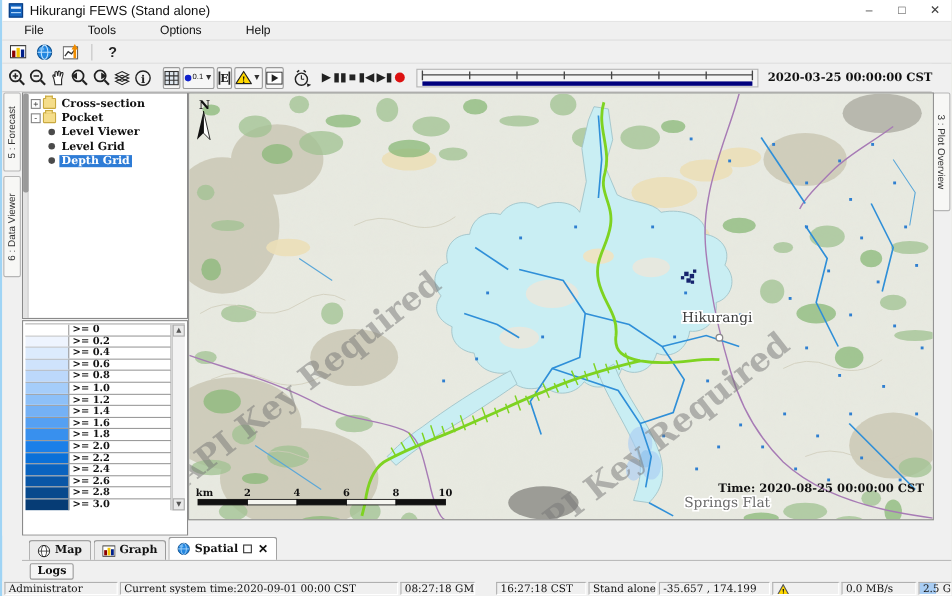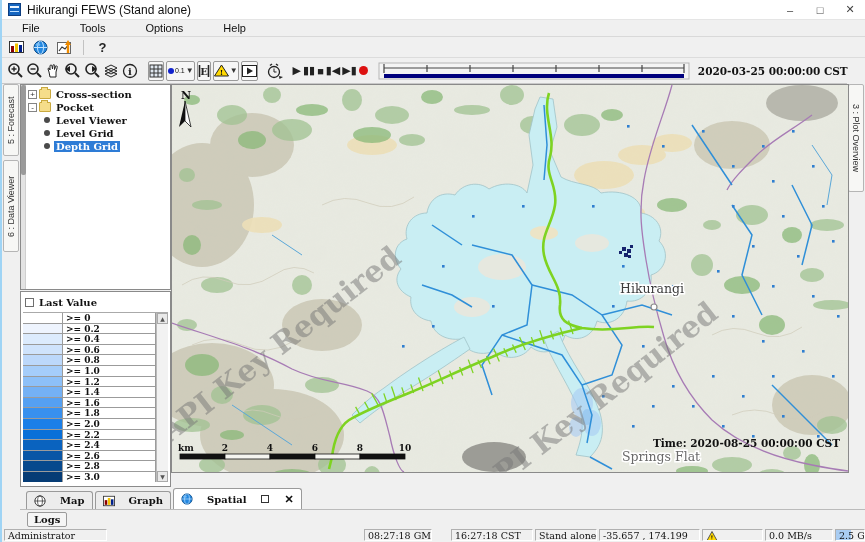--- a/index.html
+++ b/index.html
@@ -62,21 +62,21 @@
   .lg-row{display:flex;height:10.6px;border-bottom:1px solid #9b9b9b;}
   .lg-sw{width:40px;border-right:1px solid #9b9b9b;}
   .lg-lb{flex:1;font-size:9px;font-weight:bold;color:#111;padding-left:3px;line-height:10px;border-right:1px solid #9b9b9b;}
   #legend-scroll{width:12px;background:#f2f2f2;border-left:1px solid #bbb;display:flex;flex-direction:column;justify-content:space-between;}
   .sc-btn{height:11px;border:1px solid #aaa;background:#e9e9e9;font-size:6px;color:#555;text-align:center;line-height:10px;}
   
   #map-area{top:84px;left:169px;width:678px;height:389px;border:1px solid #8a8a8a;background:#e8eae1;overflow:hidden;}
   #map-svg{display:block;}
   
   #tabbar{top:487px;left:18px;right:0;height:22px;display:flex;align-items:flex-end;gap:2px;padding-left:6px;background:#f0f0f0;}
-  .btab{height:18px;display:flex;align-items:center;gap:14px;padding:0 7px;border:1px solid #9a9a9a;border-bottom:none;border-radius:3px 3px 0 0;background:#ececec;
+  .btab{height:18px;display:flex;align-items:center;gap:4px;padding:0 7px;border:1px solid #9a9a9a;border-bottom:none;border-radius:3px 3px 0 0;background:#ececec;
         font-family:"DejaVu Serif",serif;font-size:10px;font-weight:bold;color:#111;}
   .btab.active{height:21px;background:#fff;}
   .tabicon{width:12px;height:12px;}
   .tab-x{font-size:11px;font-weight:bold;margin-left:2px;}
   .tab-box{font-size:9px;border:1.5px solid #333;width:8px;height:8px;display:inline-block;}
   
   #logs-row{top:509px;left:18px;right:0;height:19px;background:#f0f0f0;border-top:1px solid #bbb;}
   #logs-btn{position:absolute;left:7px;top:2px;height:15px;padding:0 6px;border:1px solid #9a9a9a;border-radius:2px;background:#f5f5f5;
             font-family:"DejaVu Serif",serif;font-size:10px;font-weight:bold;color:#111;display:flex;align-items:center;text-align:center;}
   
@@ -293,24 +293,20 @@
       <span class="tlabel">Level Grid</span>
     </div>
     <div class="tnode leaf selected">
       <span class="bullet"></span>
       <span class="tlabel">Depth Grid</span>
     </div>
   </div>
 </div>
 
 <div id="legend-panel" class="abs">
-  <div id="legend-check-row">
-    <span id="legend-checkbox"></span>
-    <span id="legend-check-label">Last Value</span>
-  </div>
   <div id="legend-body">
     <div id="legend-rows">
         <div class="lg-row">
           <div class="lg-sw" style="background: rgb(255, 255, 255);"></div>
           <div class="lg-lb">&gt;= 0</div>
         </div>
         <div class="lg-row">
           <div class="lg-sw" style="background: rgb(238, 244, 254);"></div>
           <div class="lg-lb">&gt;= 0.2</div>
         </div>
@@ -678,20 +674,21 @@
     <span class="tab-x">✕</span>
   </div>
 </div>
 
 <div id="logs-row" class="abs">
   <div id="logs-btn">Logs</div>
 </div>
 
 <div id="statusbar" class="abs">
   <div class="st-cell" style="left:2px;width:103px;">Administrator</div>
+  <div class="st-cell" style="left:107px;width:253px;">Current system time:2020-09-01 00:00 CST</div>
   <div class="st-cell" style="left:362px;width:68px;">08:27:18 GMT</div>
   <div class="st-cell" style="left:449px;width:82px;">16:27:18 CST</div>
   <div class="st-cell" style="left:533px;width:62px;">Stand alone</div>
   <div class="st-cell" style="left:597px;width:101px;">-35.657 , 174.199</div>
   <div class="st-cell" style="left:700px;width:61px;">
     <svg width="12" height="11" style="margin-top:0.5px;">
         <polygon points="6,0.5 11.5,10.5 0.5,10.5" fill="#ffd800" stroke="#555"></polygon>
         <text x="6" y="9.5" text-anchor="middle" font-size="7.5" font-weight="bold" fill="#111" font-family="Liberation Sans,sans-serif">!</text>
       </svg>
   </div>

